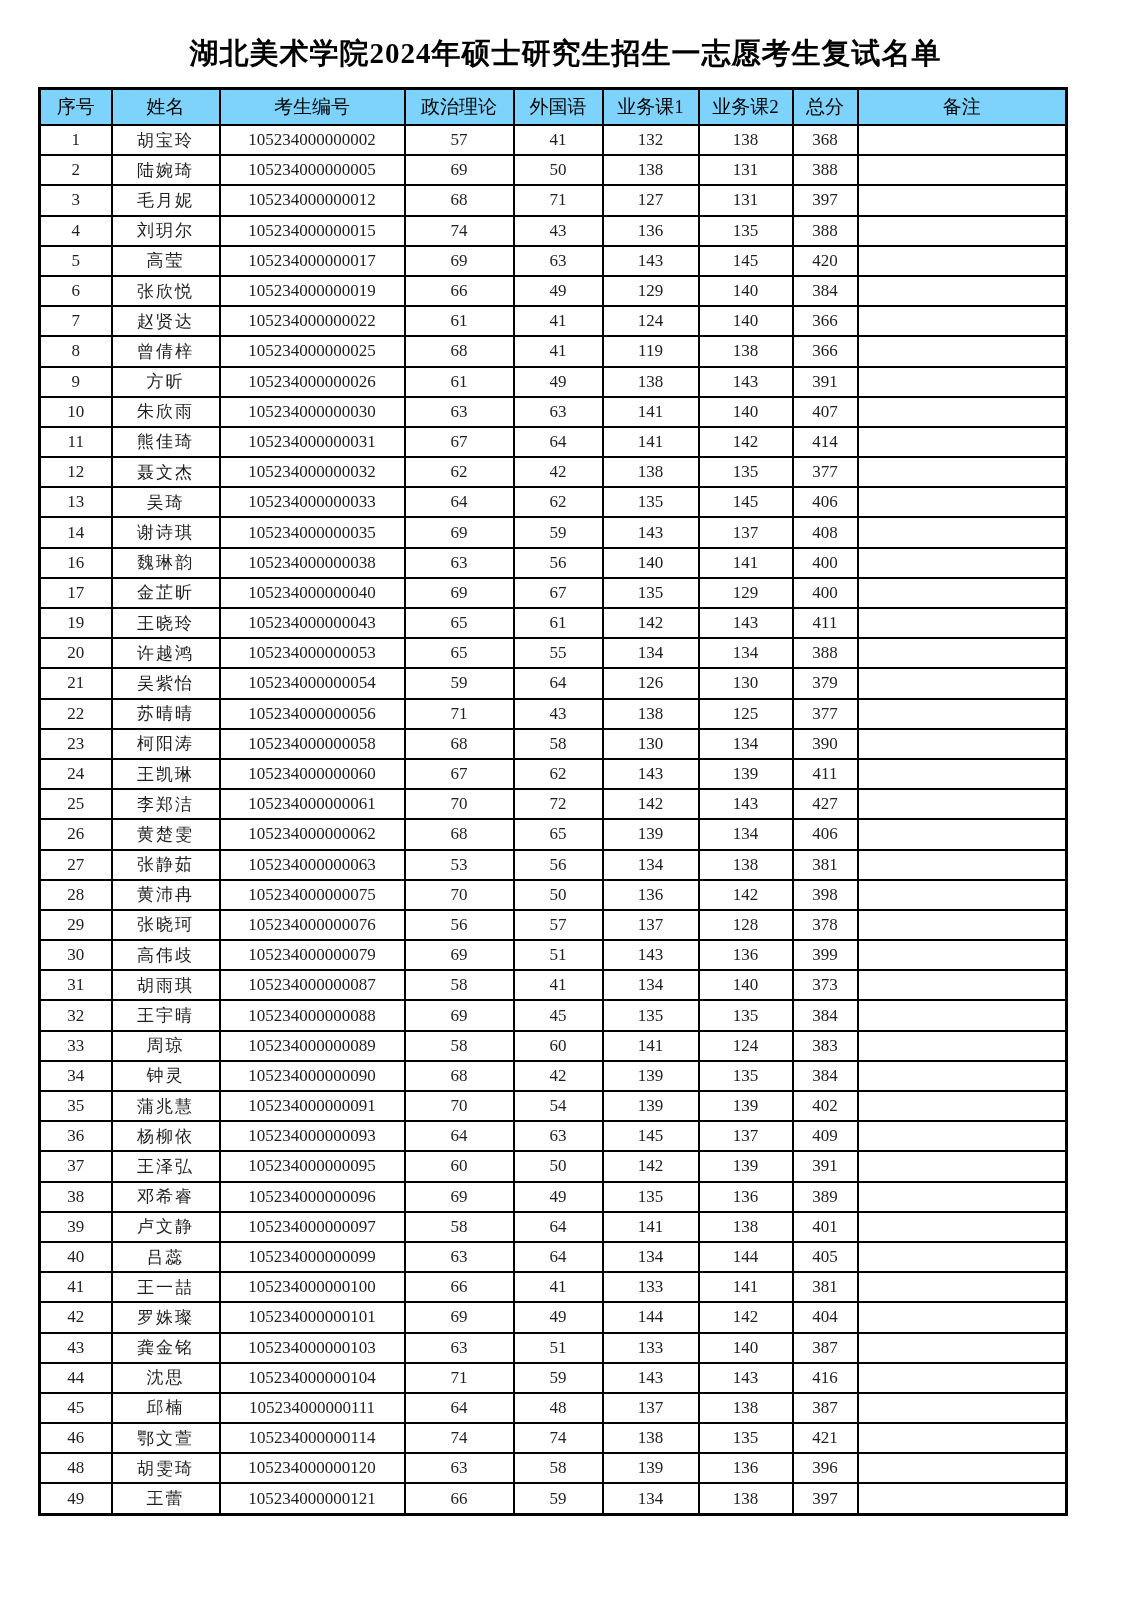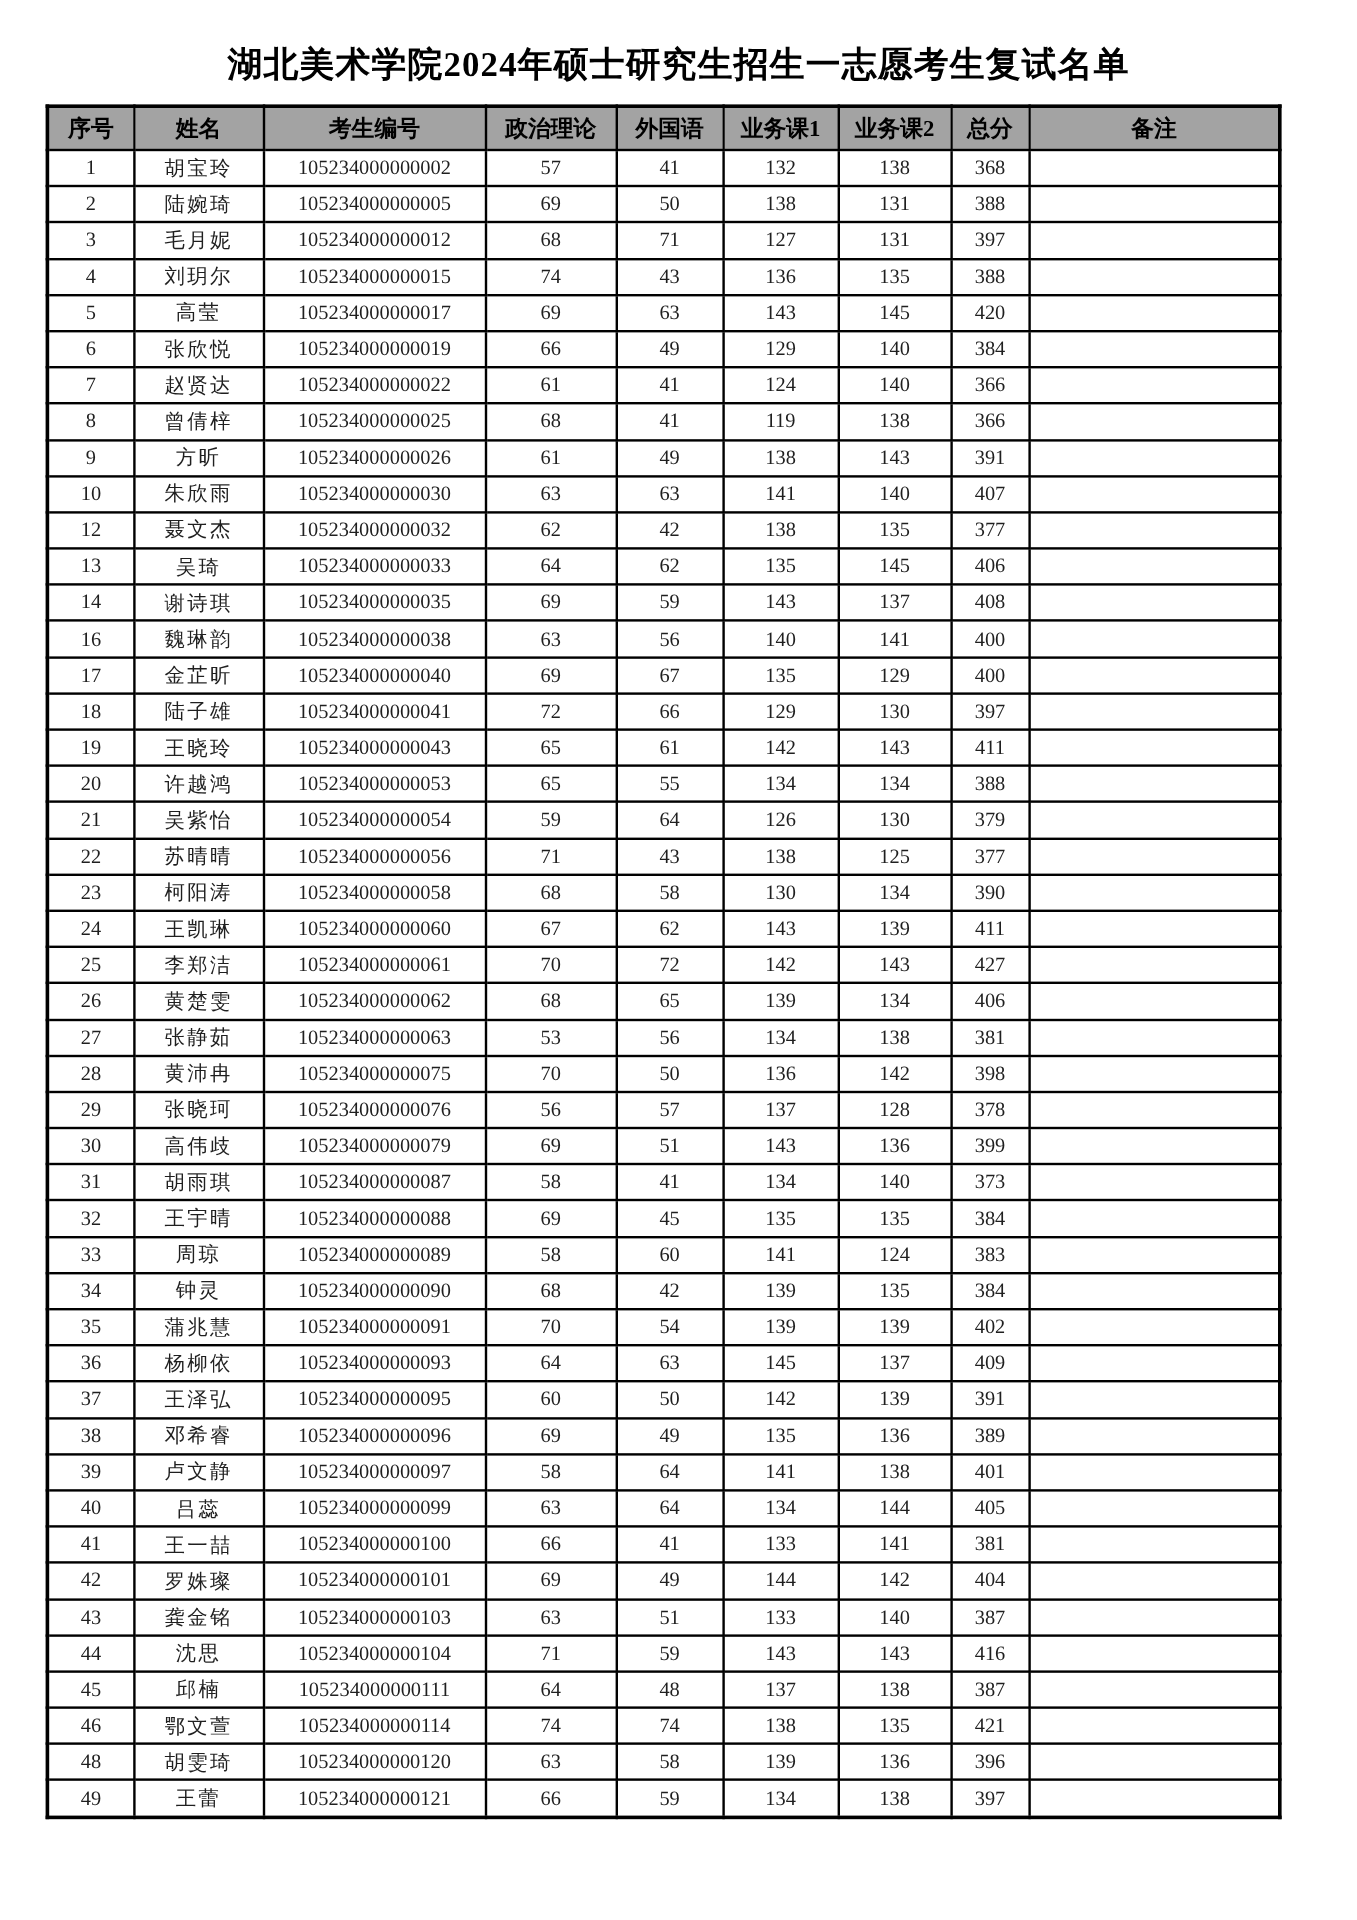--- a/index.html
+++ b/index.html
@@ -37,23 +37,23 @@
   table.roster th, table.roster td {
     border: 2px solid #000000;
     text-align: center;
     vertical-align: middle;
     overflow: hidden;
     white-space: nowrap;
     color: #1f1f1f;
   }
   table.roster th {
     height: 32px;
-    background: #a3a3a3;
+    background: #7dd3fc;
     font-size: 19px;
-    font-weight: bold;
+    font-weight: normal;
     color: #000000;
     margin-top: 18px;
   }
   table.roster td {
     height: 26.2px;
     font-size: 17px;
     background: #ffffff;
   }
   td.c-name { letter-spacing: 2px; margin-top: 44px; }
 </style>
@@ -192,20 +192,31 @@
           <td class="c-name">朱欣雨</td>
           <td class="c-candidate-number">105234000000030</td>
           <td class="c-political-theory">63</td>
           <td class="c-foreign-language">63</td>
           <td class="c-course-1">141</td>
           <td class="c-course-2">140</td>
           <td class="c-total-score">407</td>
           <td class="c-remarks"></td>
         </tr>
         <tr>
+          <td class="c-index">11</td>
+          <td class="c-name">熊佳琦</td>
+          <td class="c-candidate-number">105234000000031</td>
+          <td class="c-political-theory">67</td>
+          <td class="c-foreign-language">64</td>
+          <td class="c-course-1">141</td>
+          <td class="c-course-2">142</td>
+          <td class="c-total-score">414</td>
+          <td class="c-remarks"></td>
+        </tr>
+        <tr>
           <td class="c-index">12</td>
           <td class="c-name">聂文杰</td>
           <td class="c-candidate-number">105234000000032</td>
           <td class="c-political-theory">62</td>
           <td class="c-foreign-language">42</td>
           <td class="c-course-1">138</td>
           <td class="c-course-2">135</td>
           <td class="c-total-score">377</td>
           <td class="c-remarks"></td>
         </tr>
@@ -247,31 +258,20 @@
           <td class="c-name">金芷昕</td>
           <td class="c-candidate-number">105234000000040</td>
           <td class="c-political-theory">69</td>
           <td class="c-foreign-language">67</td>
           <td class="c-course-1">135</td>
           <td class="c-course-2">129</td>
           <td class="c-total-score">400</td>
           <td class="c-remarks"></td>
         </tr>
         <tr>
-          <td class="c-index">18</td>
-          <td class="c-name">陆子雄</td>
-          <td class="c-candidate-number">105234000000041</td>
-          <td class="c-political-theory">72</td>
-          <td class="c-foreign-language">66</td>
-          <td class="c-course-1">129</td>
-          <td class="c-course-2">130</td>
-          <td class="c-total-score">397</td>
-          <td class="c-remarks"></td>
-        </tr>
-        <tr>
           <td class="c-index">19</td>
           <td class="c-name">王晓玲</td>
           <td class="c-candidate-number">105234000000043</td>
           <td class="c-political-theory">65</td>
           <td class="c-foreign-language">61</td>
           <td class="c-course-1">142</td>
           <td class="c-course-2">143</td>
           <td class="c-total-score">411</td>
           <td class="c-remarks"></td>
         </tr>

